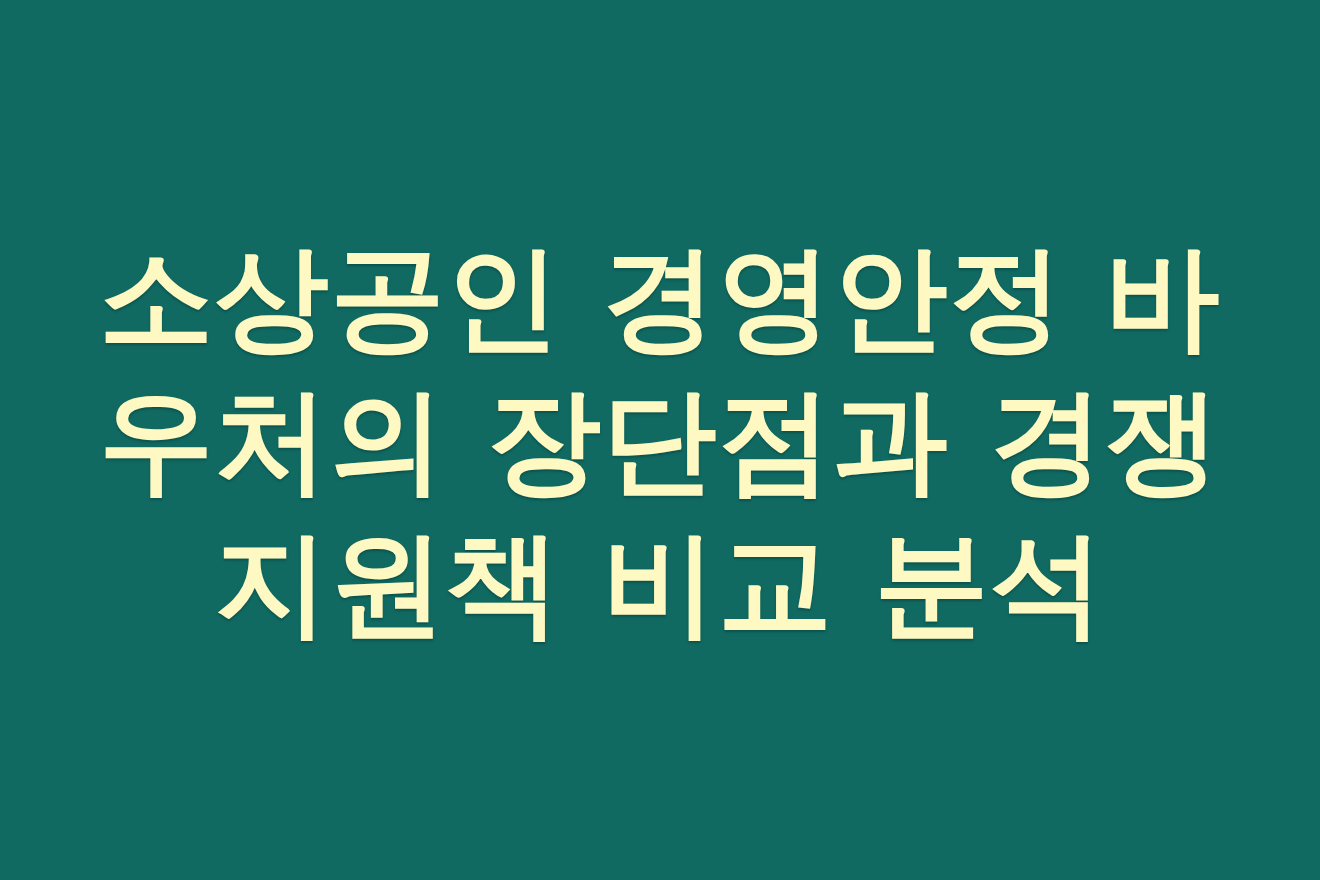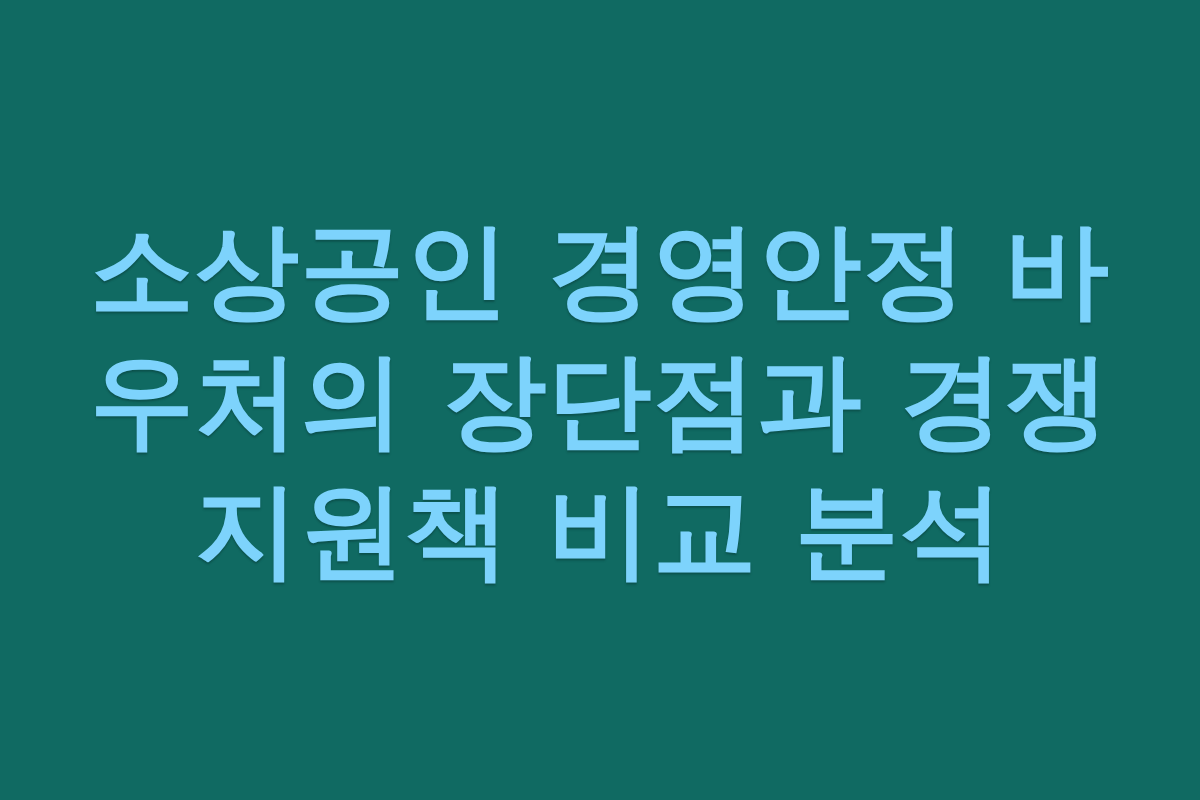--- a/index.html
+++ b/index.html
@@ -46,17 +46,17 @@
     -webkit-font-smoothing: antialiased;
   }
 </style>
 </head>
 <body>
 
 <div id="title-card" style="background: rgb(16, 106, 98);">
 
   <div id="title-block">
 
-    <h1 id="headline" style="color: #7dd3fc;">소상공인 경영안정 바우처의 장단점과 경쟁 지원책 비교 분석</h1>
+    <h1 id="headline" style="color: #fef9c3;">소상공인 경영안정 바우처의 장단점과 경쟁 지원책 비교 분석</h1>
 
   </div>
 
 </div>
 
 </body></html>

